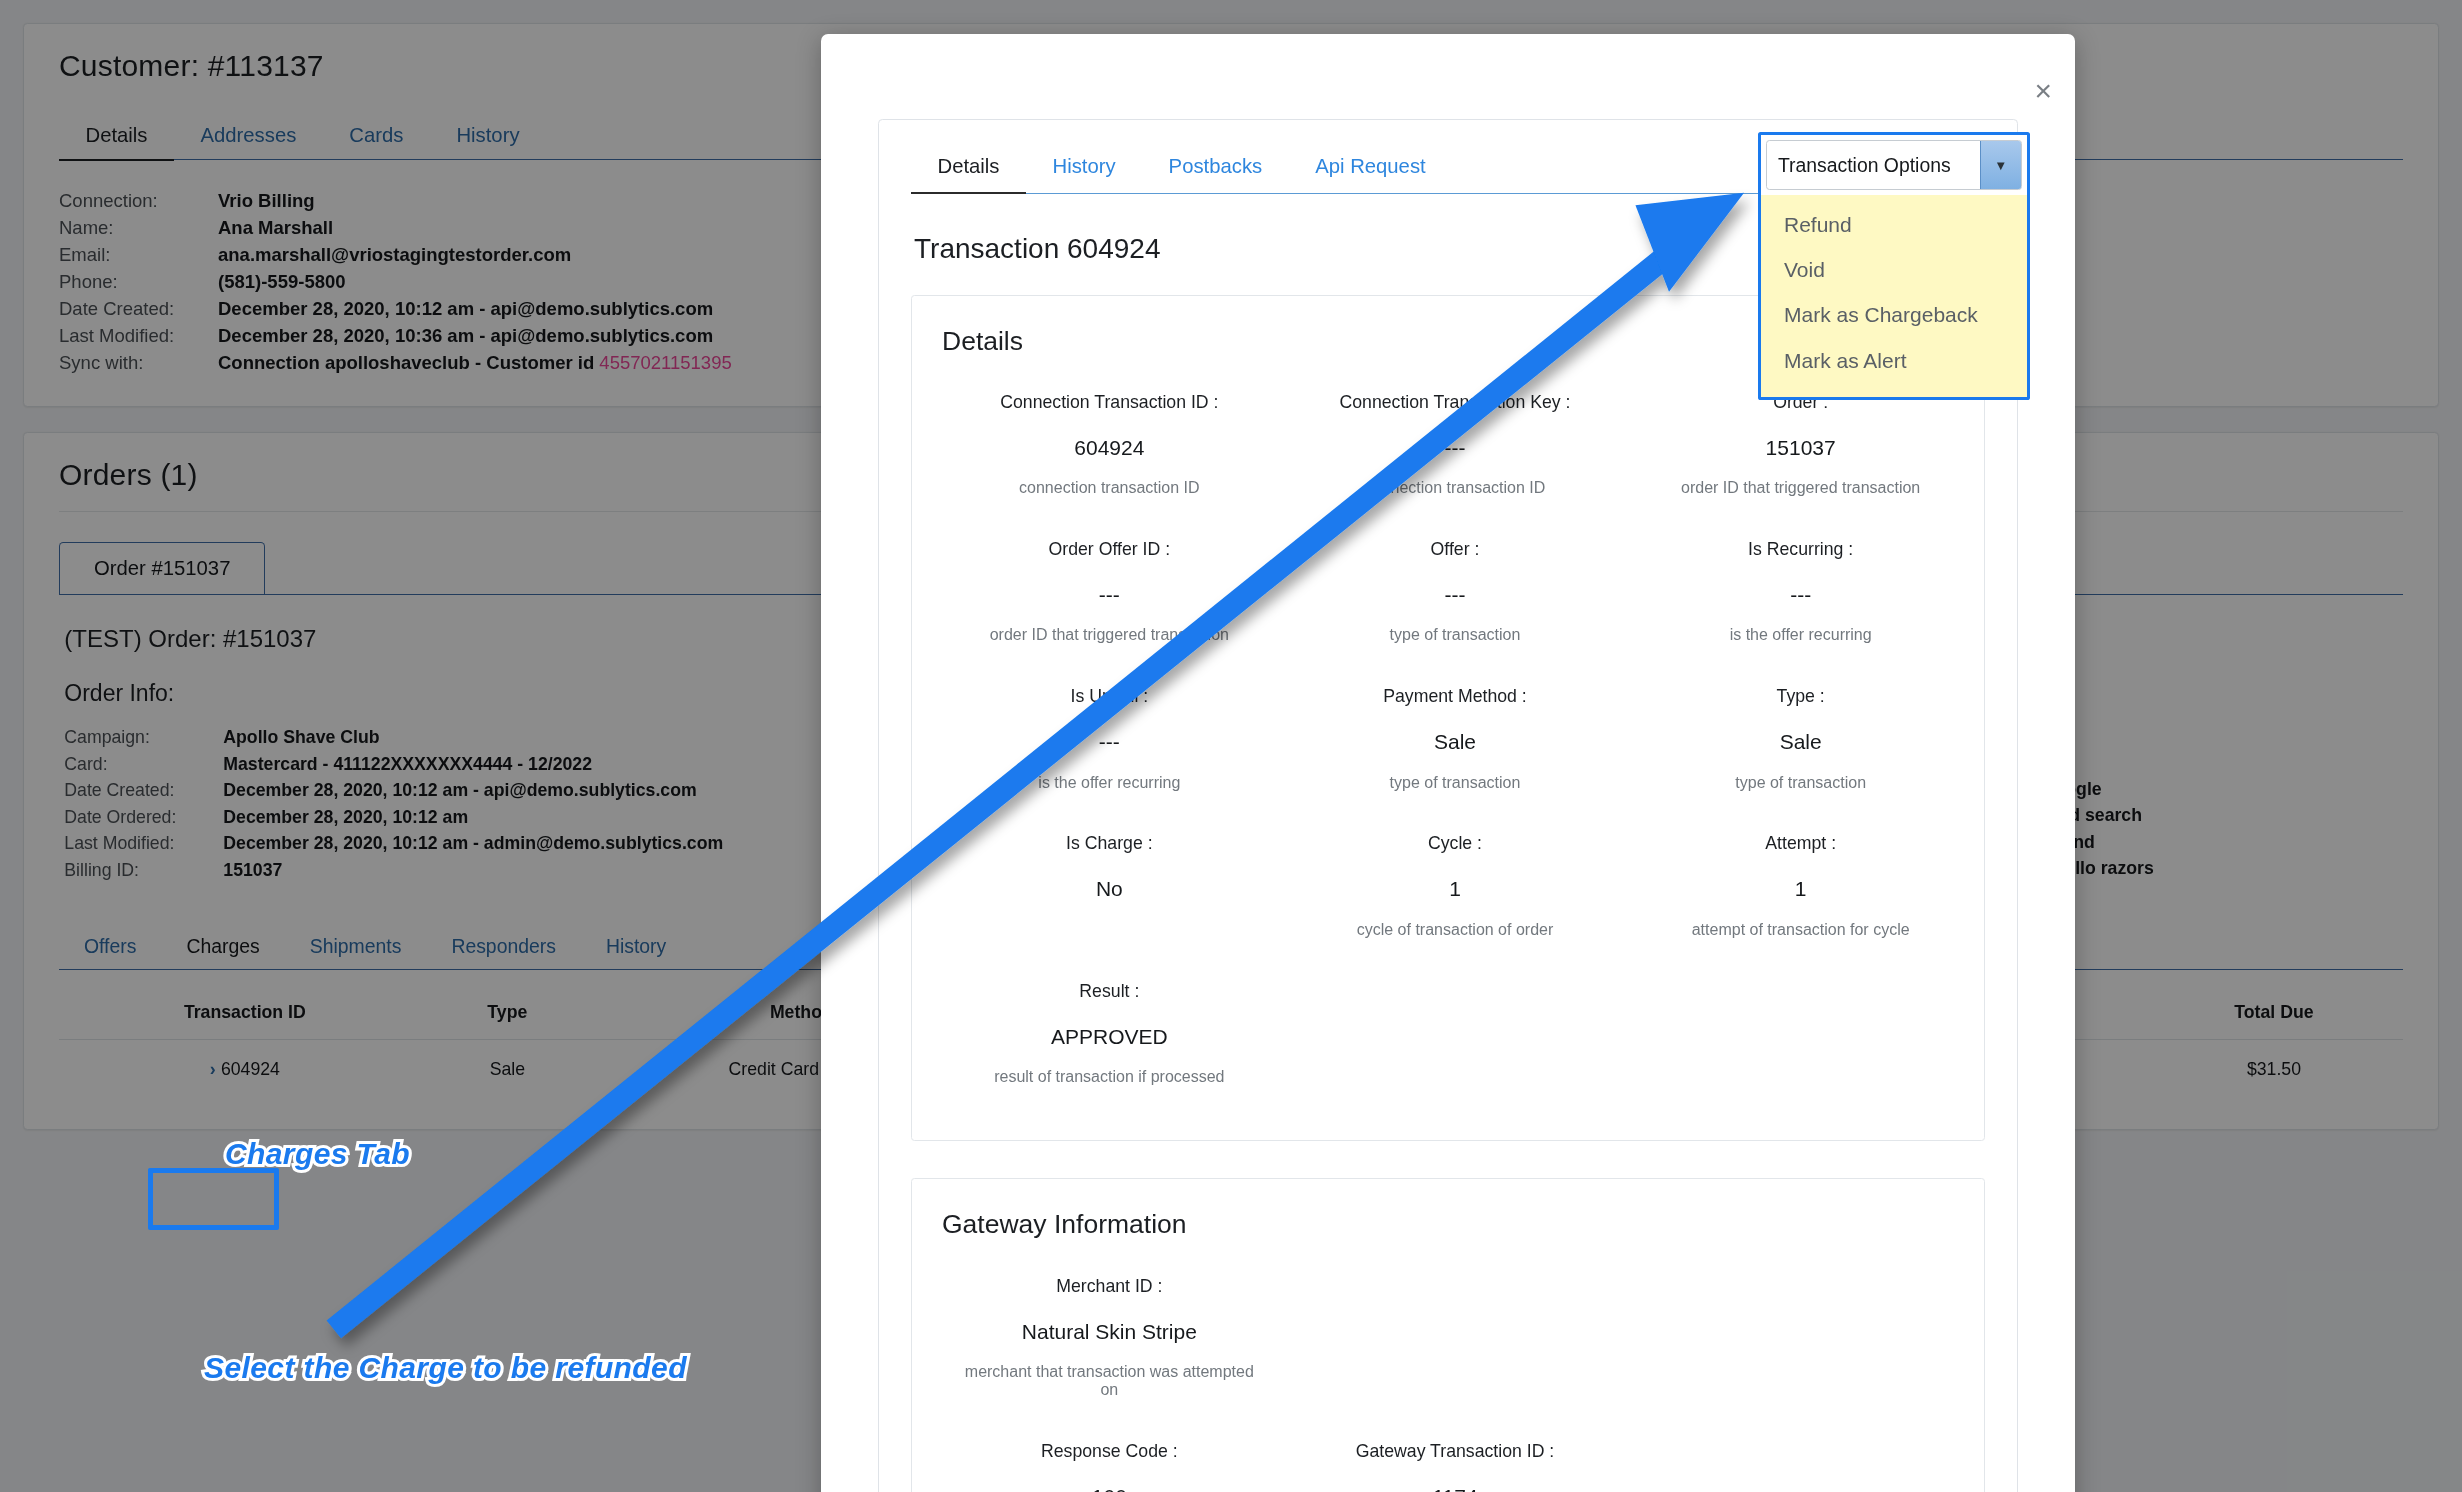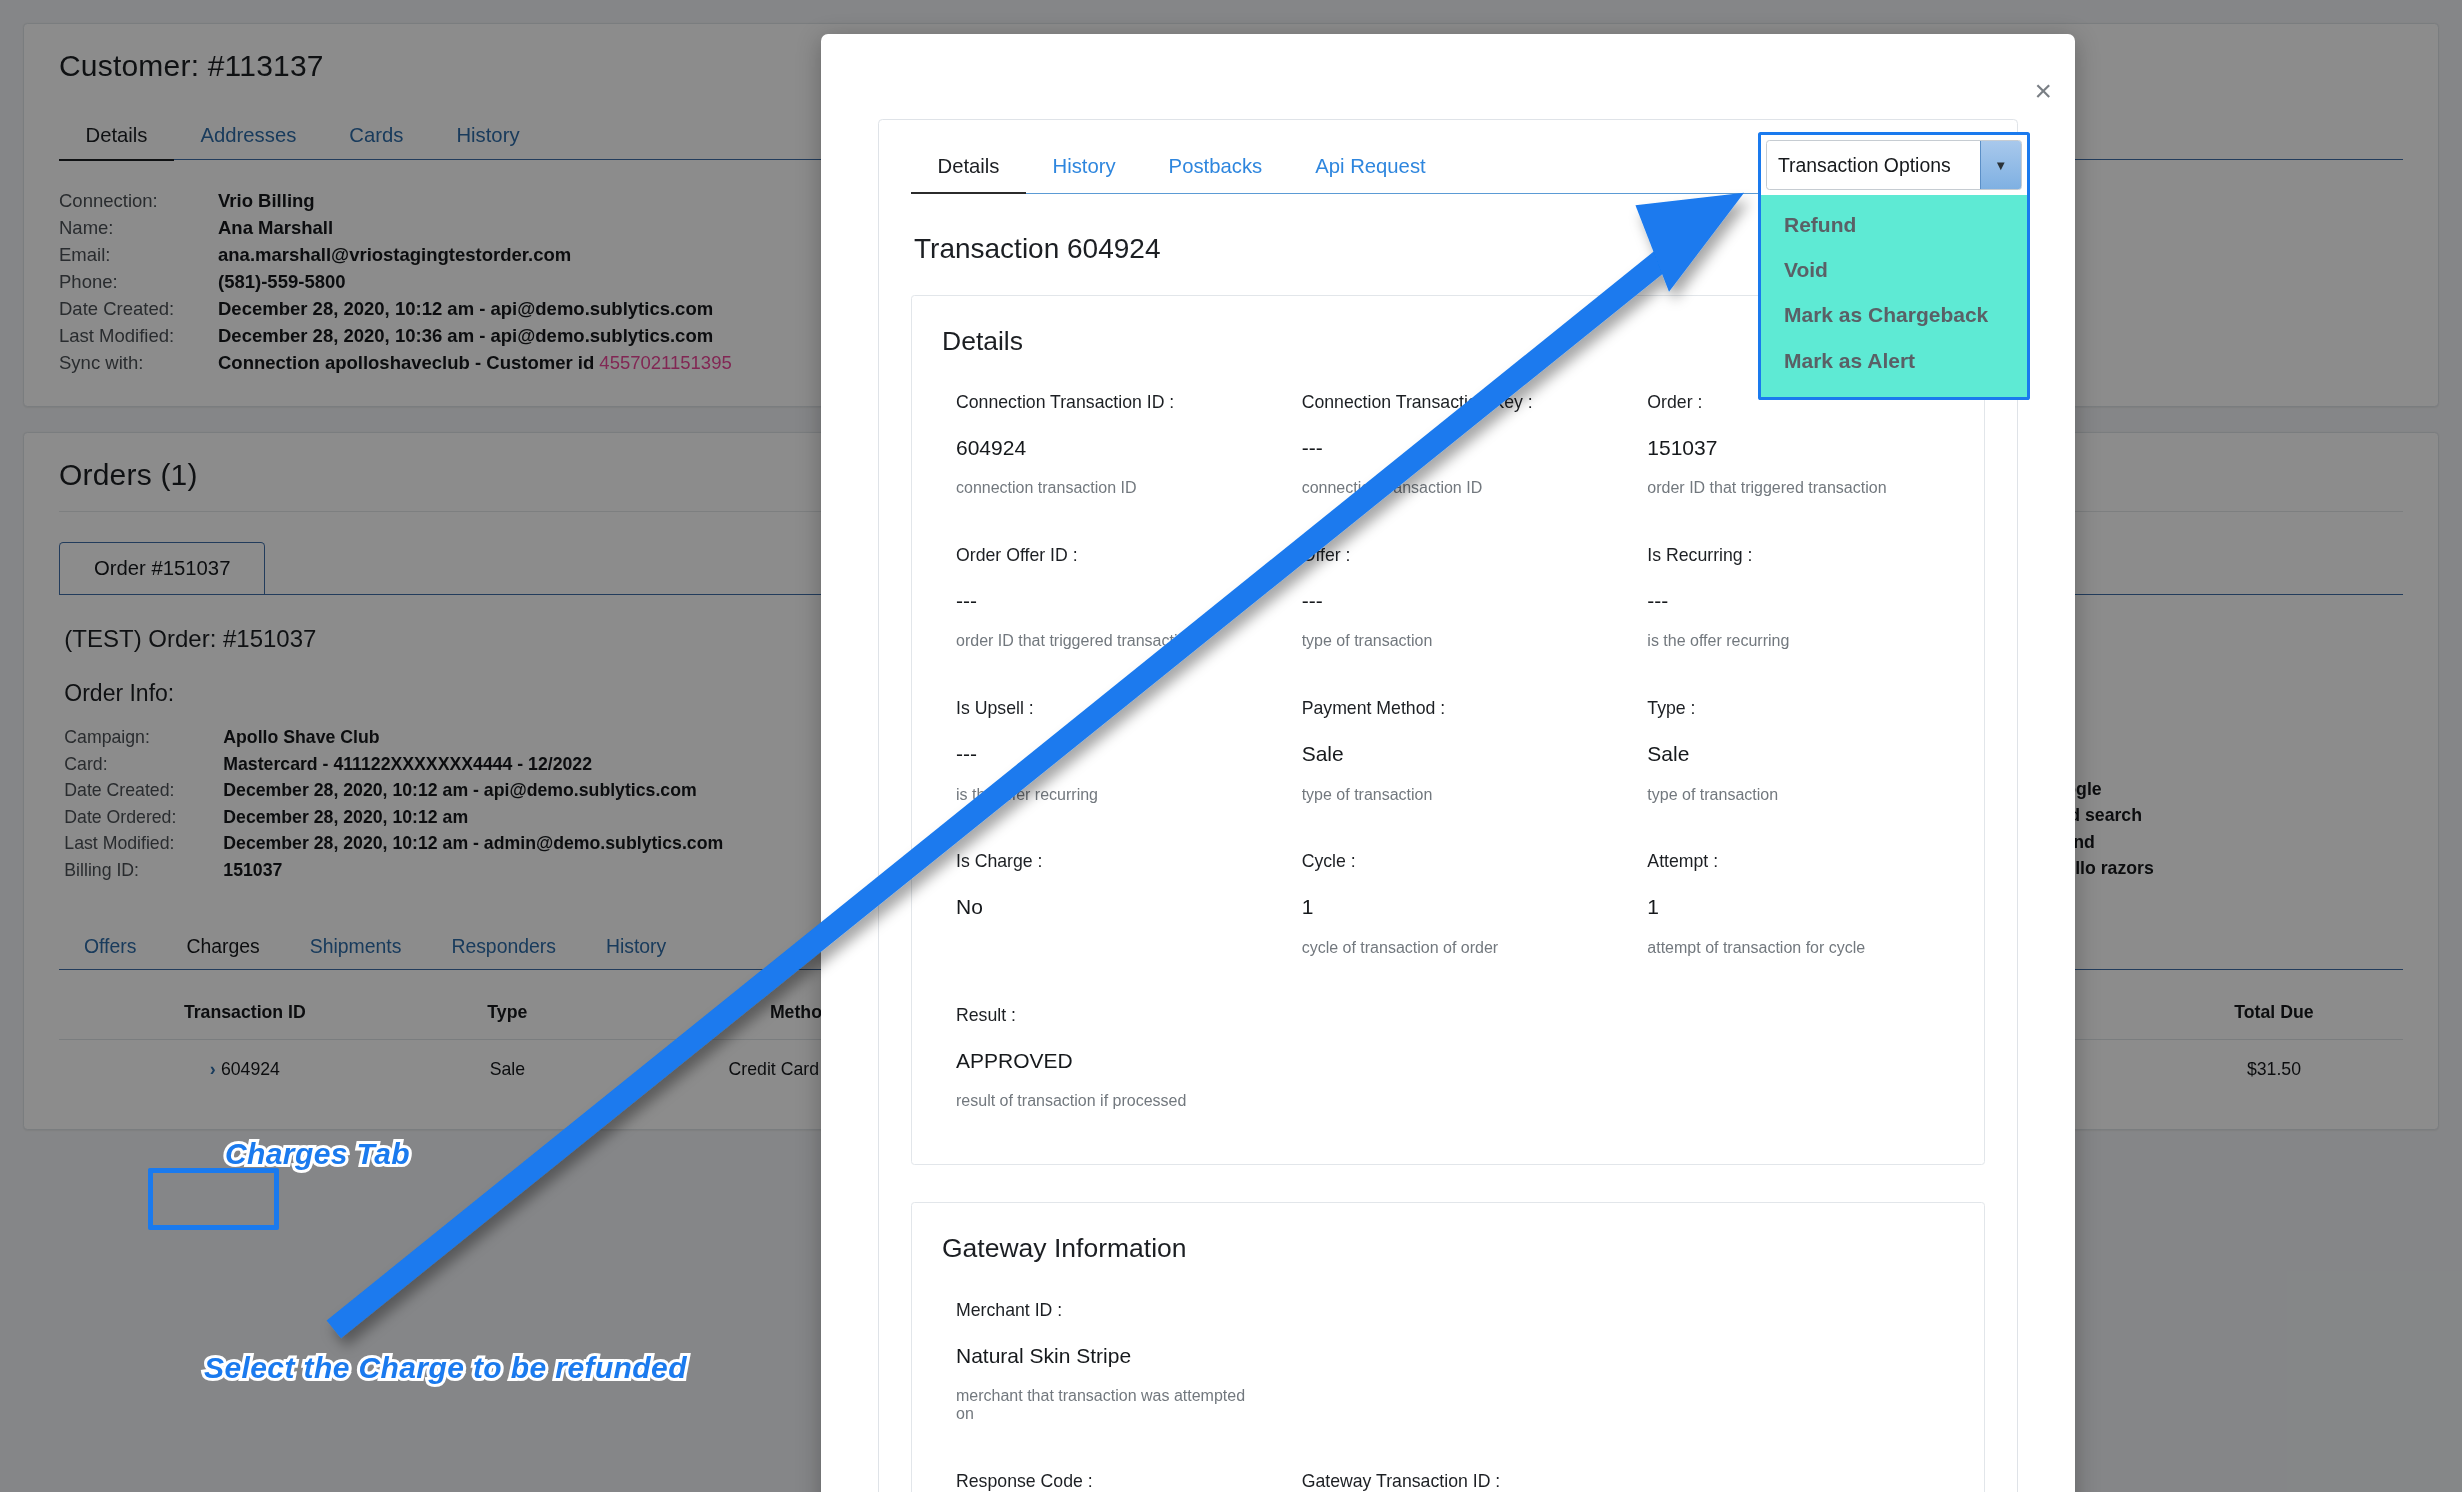--- a/index.html
+++ b/index.html
@@ -102,21 +102,21 @@
   .mtab.active { color:#1c1f23; border-bottom: 2.6px solid #2b2b2b; margin-bottom:-1.8px;}
 
   .tx-title { font-size: 28px; padding: 39px 35px 30px 35px; color:#1c1f23;}
 
   .sub-panel {
     margin: 0 32px 37px 32px;
     border: 0.9px solid #e2e6ea; border-radius: 3.5px;
     padding: 30px 30px 35px 30px;
   }
   .sp-title { font-size: 26.5px; color:#1c1f23; margin-bottom: 23px;}
-  .grid3 { display:grid; grid-template-columns: repeat(3,1fr); gap: 16px 25px; }
+  .grid3 { display:grid; grid-template-columns: repeat(3,1fr); gap: 10px 25px; text-align: center; }
   .fld { padding: 12.4px 0 19.4px 14px;}
   .fld .lab { font-size: 17.7px; color:#1c1f23; margin-bottom: 23px;}
   .fld .val { font-size: 21px; color:#16191c; margin-bottom: 19.4px; min-height: 23px;}
   .fld .hint { font-size: 16px; color:#72787e;}
 
   
   #tx-opts {
     position: absolute; z-index: 60;
     left: 1758px; top: 132px; width: 272px;
     border: 3.5px solid #1a7aee; border-radius: 2.6px;
@@ -127,21 +127,21 @@
     border: 0.9px solid #c6ccd2; border-radius: 3.5px; overflow: hidden;
     background: #fff;
   }
   .opt-label { flex: 1 1 auto; font-size: 19.4px; padding: 12.4px 10.6px; color:#16191c; white-space: nowrap;}
   .opt-caret {
     width: 41px; background: linear-gradient(#a8c8ec,#7fb0e2);
     border-left: 0.9px solid #5b8fc7;
     display:flex; align-items:center; justify-content:center;
     color:#2a3238; font-size: 13.2px;
   }
-  .opt-menu { background:#5eead4; padding: 7px 16px 14px 0; font-weight: bold;}
+  .opt-menu { background:#fef9c3; padding: 7px 16px 14px 0;}
   .opt-item { font-size: 21px; color:#5a6066; padding: 10.6px 0 10.6px 23px; }
 
   
   .anno-box {
     position:absolute; z-index: 70;
     border: 5.3px solid #1a7aee; border-radius: 1.8px;
   }
   .anno-text {
     position:absolute; z-index: 72;
     font-family: Liberation Sans, sans-serif;

